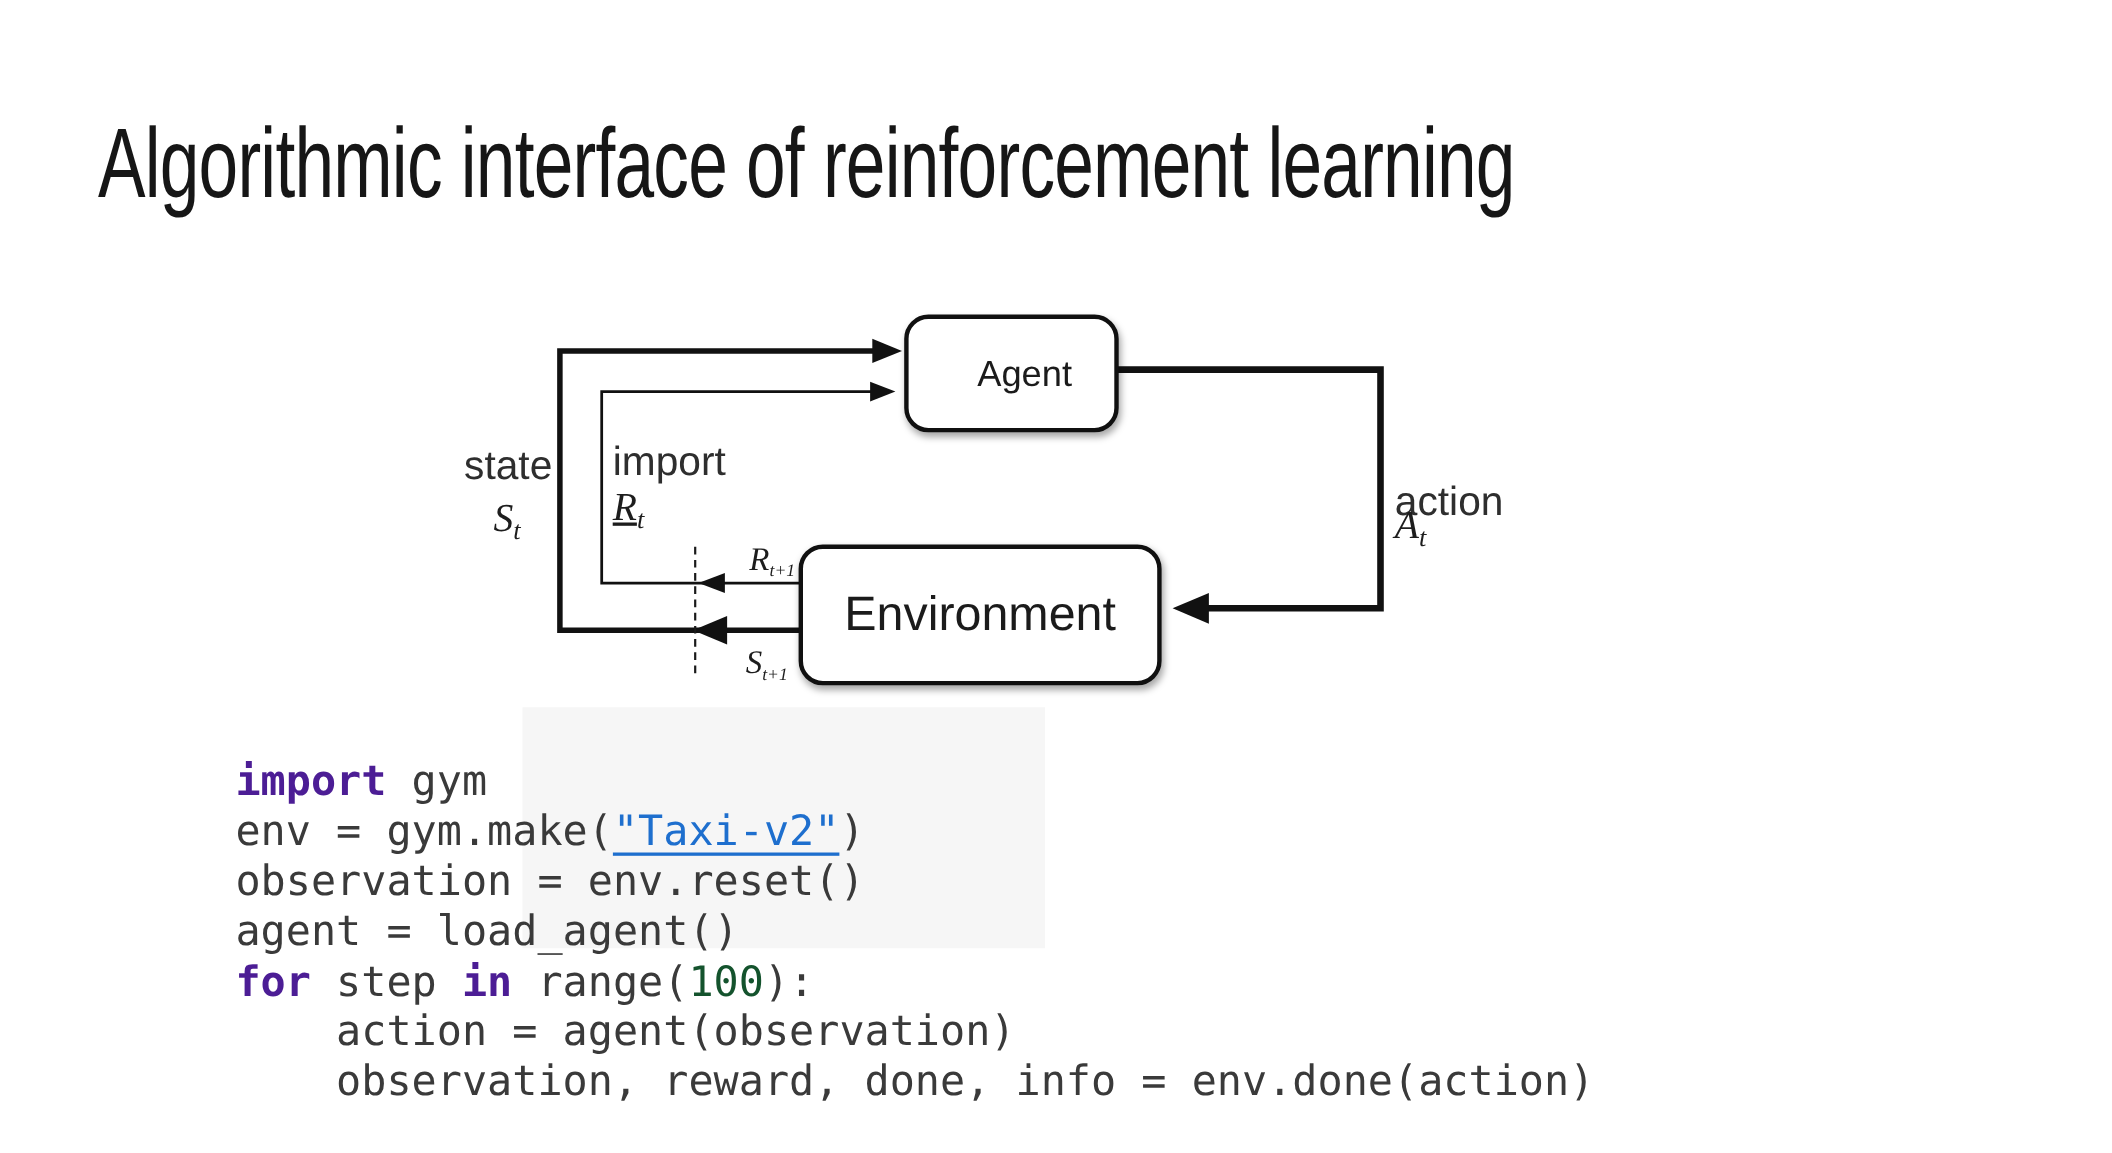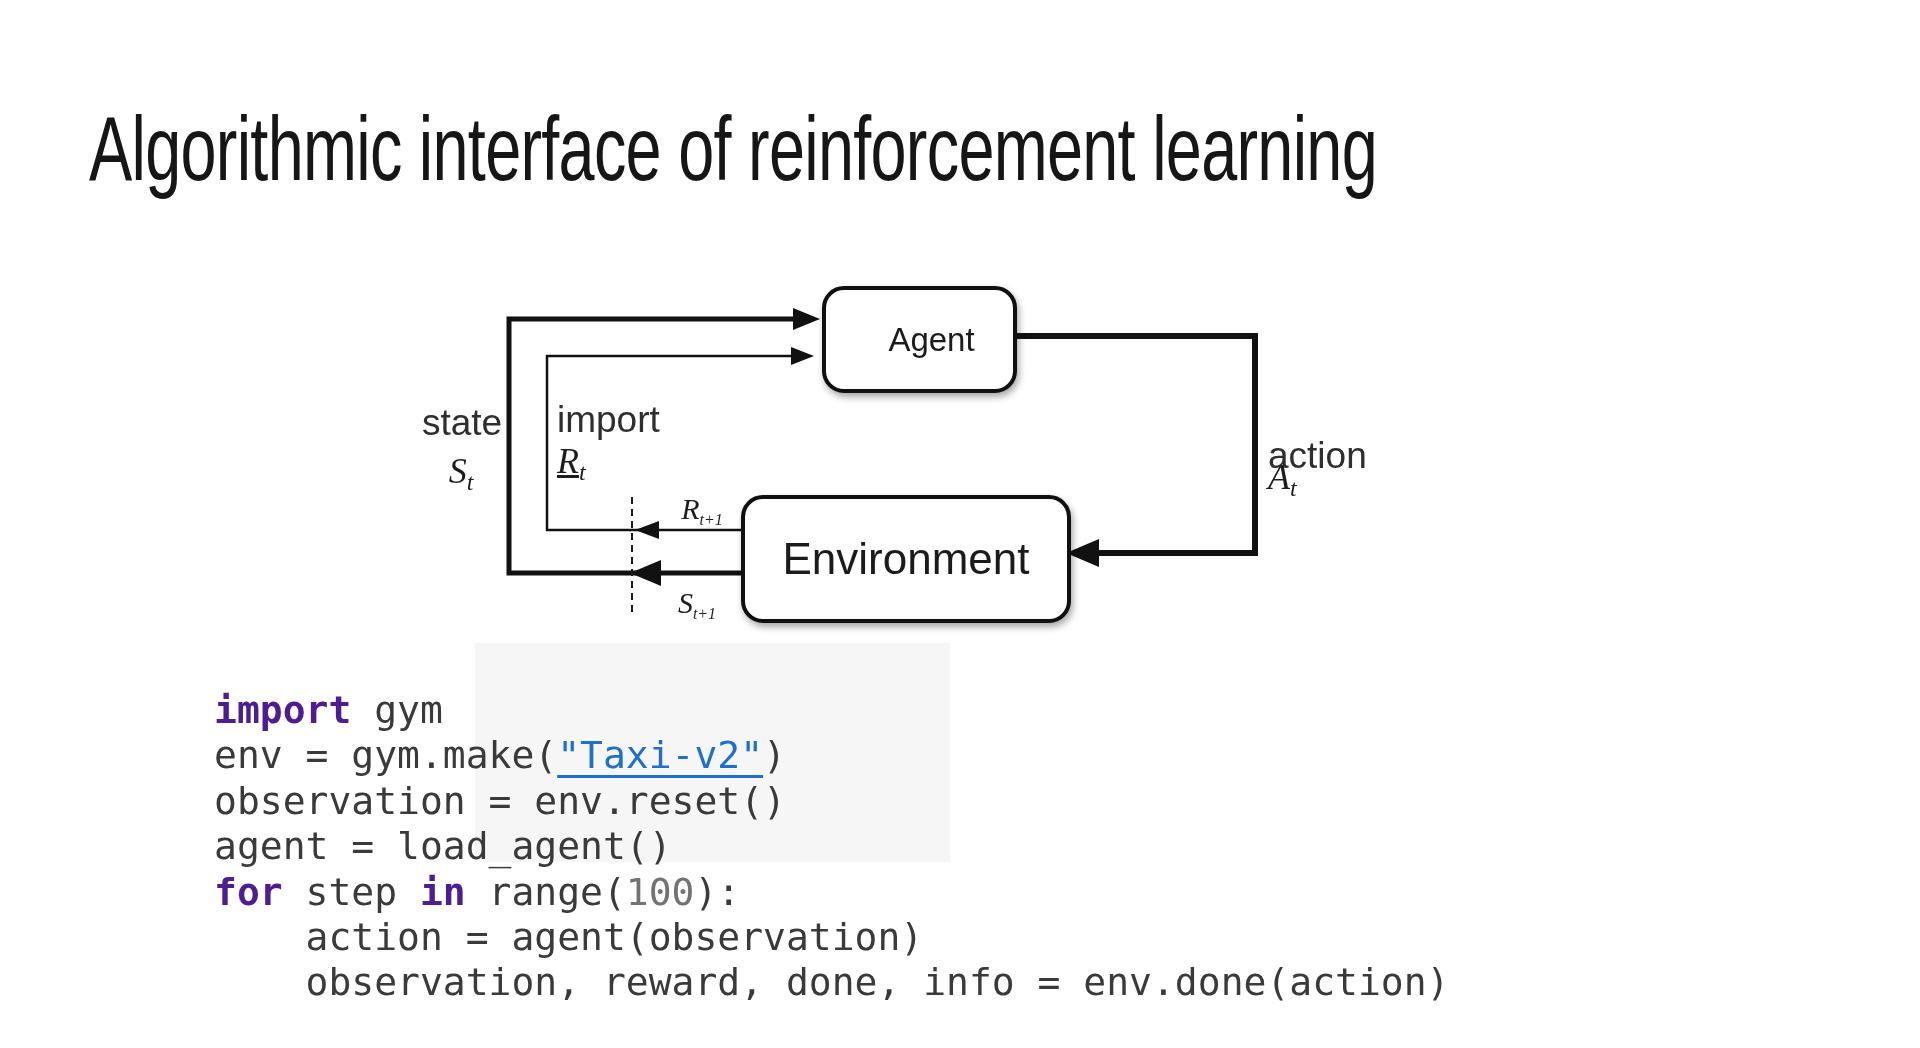--- a/index.html
+++ b/index.html
@@ -24,21 +24,21 @@
 
   
   #diagram-svg{position:absolute;left:0;top:0;}
   .node-box{
     position:absolute;background:#ffffff;border:4px solid #101010;
     border-radius:22px;box-shadow:2px 4px 7px rgba(0,0,0,0.35);
     display:flex;align-items:center;justify-content:center;
     color:#1b1b1b;
   }
   #agent-box{left:822px;top:286px;width:163px;height:99px;font-size:33px;padding-left:24px;}
-  #environment-box{left:741px;top:495px;width:322px;height:120px;font-size:44px;}
+  #environment-box{left:726px;top:495px;width:322px;height:120px;font-size:44px;}
 
   .flow-word{
     position:absolute;font-size:37px;color:#2e2e2e;white-space:nowrap;
   }
   .sym{
     position:absolute;font-family:"Liberation Serif",serif;font-style:italic;
     font-size:36px;color:#1d1d1d;white-space:nowrap;line-height:1;
   }
   .sym sub{font-size:24px;line-height:0;vertical-align:-7px;font-style:italic;}
   .sym-small{font-size:30px;}
@@ -50,21 +50,21 @@
   #code-block{
     position:absolute;left:214px;top:688px;margin:0;
     font-family:"DejaVu Sans Mono","Liberation Mono",monospace;
     font-size:38px;line-height:45.4px;color:#3a3a3a;white-space:pre;
   }
   #code-block b{font-weight:bold;color:#4c1d95;}
   .code-link{
     color:#1e6fce;text-decoration:underline;
     text-decoration-thickness:3px;text-underline-offset:7px;cursor:pointer;
   }
-  .code-num{color:#737373;}
+  .code-num{color:#14532d;}
 </style>
 </head>
 <body>
 
 <h1 id="slide-title">Algorithmic interface of reinforcement learning</h1>
 
 <div id="code-bg"></div>
 
 <svg id="diagram-svg" width="1920" height="1048" viewBox="0 0 1920 1048">
 

